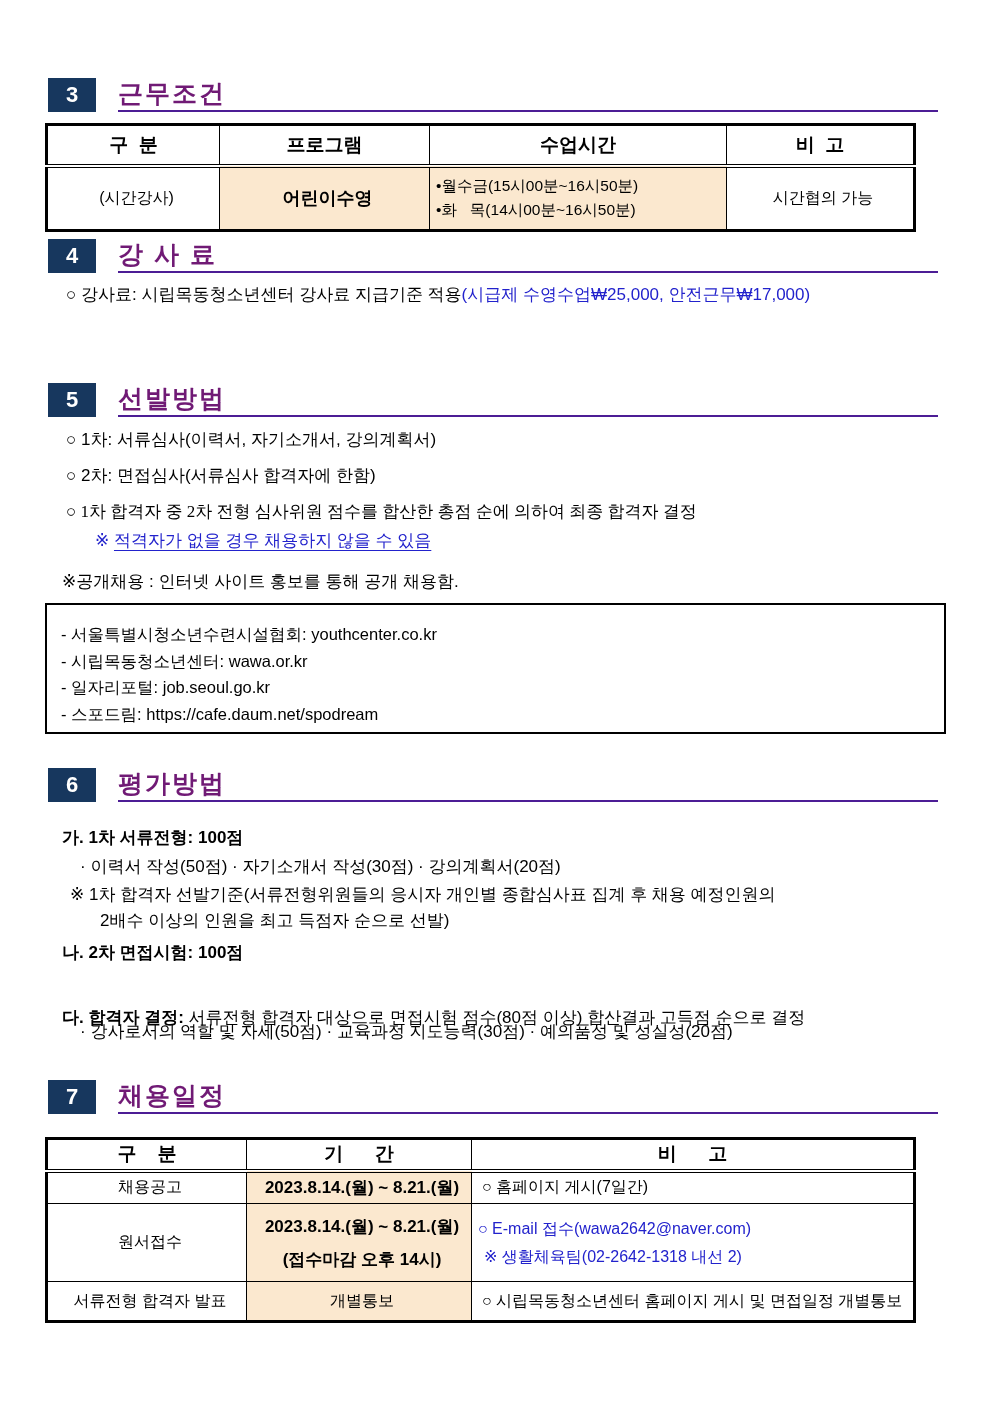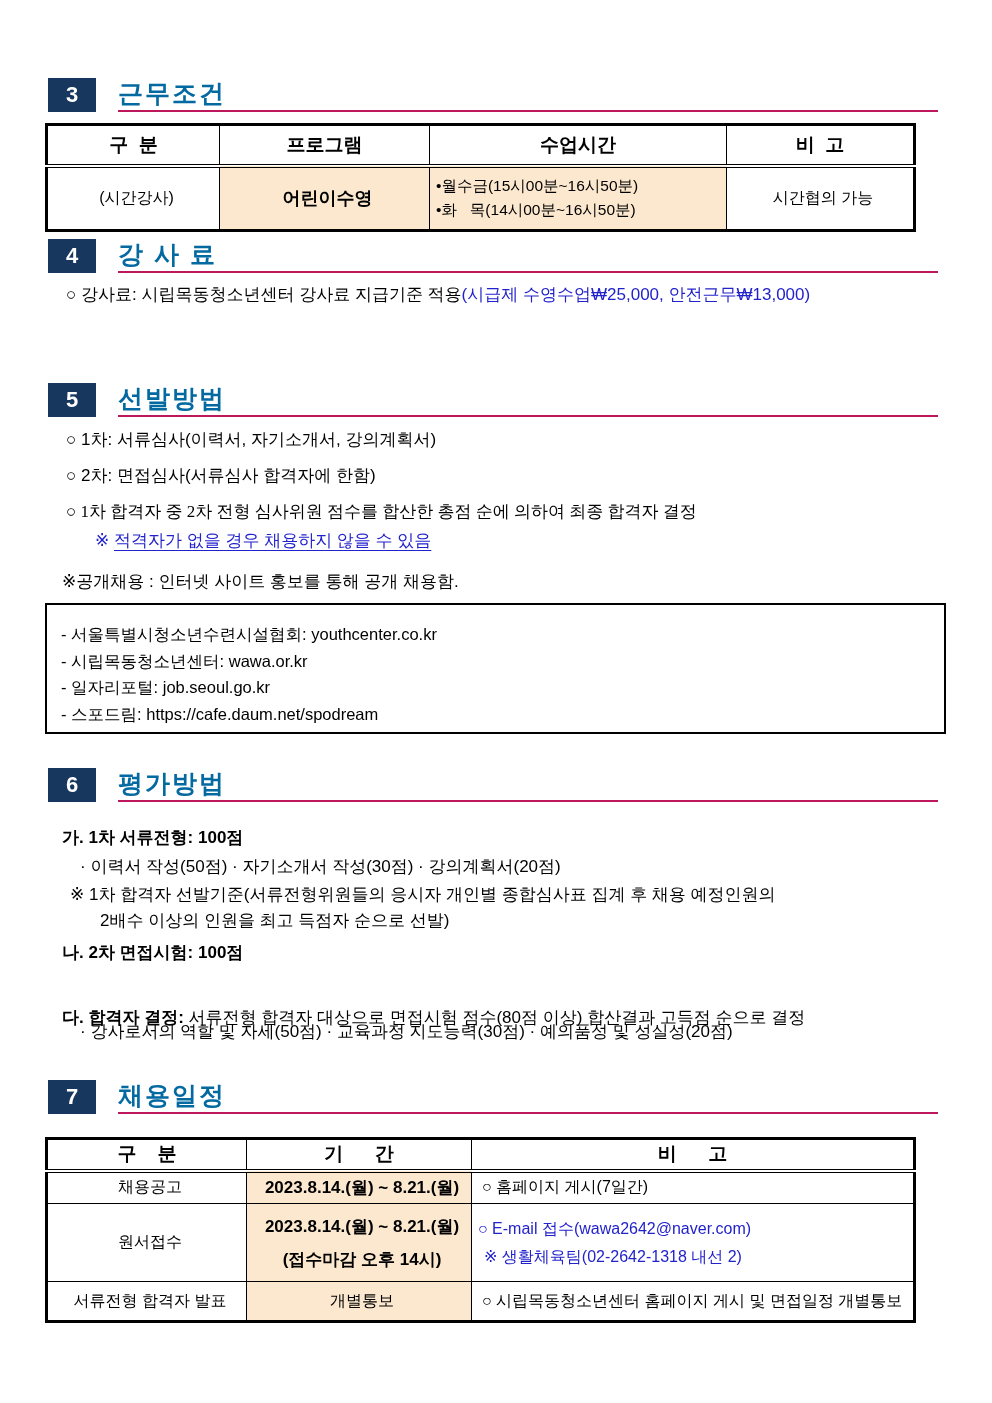--- a/index.html
+++ b/index.html
@@ -4,22 +4,22 @@
 <style>
   * { margin:0; padding:0; box-sizing:border-box; }
   html,body { background:#fff; }
   body { font-family:"Liberation Sans","DejaVu Sans",sans-serif; color:#000; }
   .page { position:relative; width:992px; height:1403px; background:#fff; overflow:hidden; }
 
   
   .sec { position:absolute; left:48px; right:54px; display:flex; align-items:flex-end; }
   .sec-num { width:48px; height:34px; background:#17375E; color:#fff; font-size:22px; font-weight:bold;
              display:flex; align-items:center; justify-content:center; flex:0 0 48px; }
-  .sec-title { flex:1; margin-left:22px; font-size:25px; font-weight:bold; color:#0369a1;
-               border-bottom:2px solid #be185d; padding-bottom:3px; line-height:1.1; letter-spacing:2px; }
+  .sec-title { flex:1; margin-left:22px; font-size:25px; font-weight:bold; color:#701a75;
+               border-bottom:2px solid #4c1d95; padding-bottom:3px; line-height:1.1; letter-spacing:2px; }
 
   
   .line { position:absolute; font-size:17px; line-height:1.4; white-space:nowrap; }
   .bold { font-weight:bold; }
   .blue { color:#2222CC; }
   .ul { text-decoration:underline; text-underline-offset:4px;text-align:right; }
 
   
   table { position:absolute; left:45px; border-collapse:collapse; table-layout:fixed; background:#fff; }
   table, th, td { border:1px solid #000; }
@@ -83,21 +83,21 @@
       <td>시간협의 가능</td>
     </tr>
   </tbody>
     </table>
 
   <div class="sec" style="top:239px;">
     <div class="sec-num">4</div>
     <div class="sec-title">강&nbsp;사&nbsp;료</div>
   </div>
   <div class="line" style="top:283px; left:66px;">
-    <span>○ 강사료: 시립목동청소년센터 강사료 지급기준 적용</span><span class="blue">(시급제 수영수업₩25,000, 안전근무₩13,000)</span>
+    <span>○ 강사료: 시립목동청소년센터 강사료 지급기준 적용</span><span class="blue">(시급제 수영수업₩25,000, 안전근무₩17,000)</span>
   </div>
 
   <div class="sec" style="top:383px;">
     <div class="sec-num">5</div>
     <div class="sec-title">선발방법</div>
   </div>
   <div class="line" style="top:428px; left:66px;">○ 1차: 서류심사(이력서, 자기소개서, 강의계획서)</div>
   <div class="line" style="top:464px; left:66px;">○ 2차: 면접심사(서류심사 합격자에 한함)</div>
   <div class="line" style="top:500px; left:66px;font-family:Liberation Serif, serif;">○ 1차 합격자 중 2차 전형 심사위원 점수를 합산한 총점 순에 의하여 최종 합격자 결정</div>
   <div class="line blue" style="top:529px; left:95px;">

